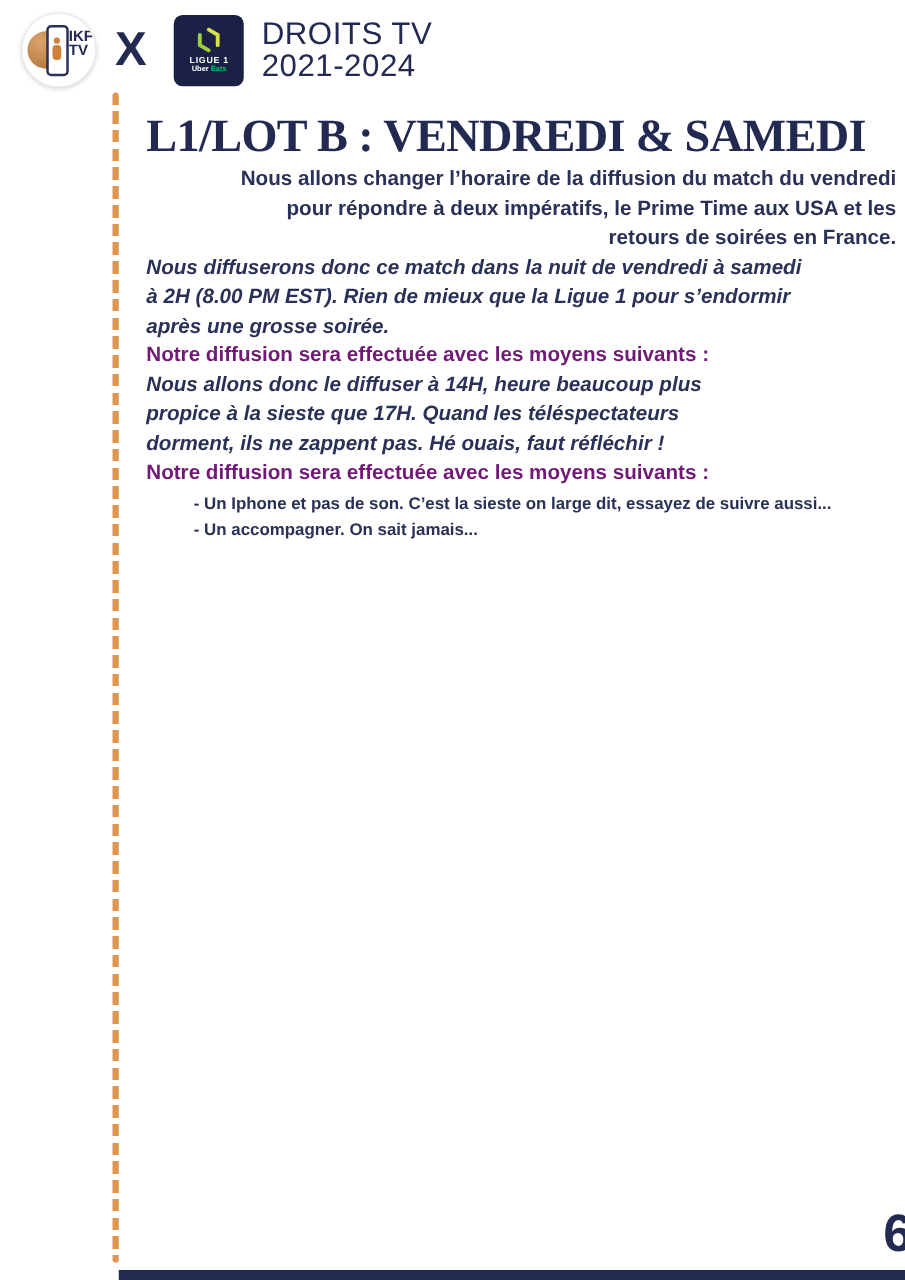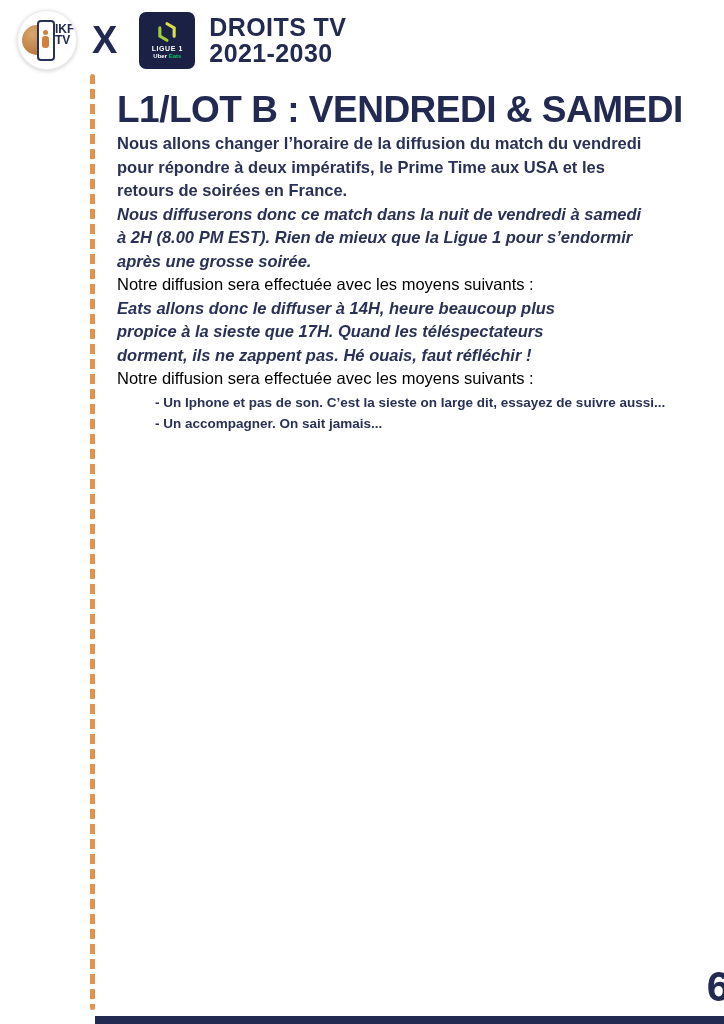--- a/index.html
+++ b/index.html
@@ -19,34 +19,34 @@
   .ikf .person-head{position:absolute;left:4px;top:8px;width:5px;height:5px;border-radius:50%;background:#D2813B;}
   .ikf .person-body{position:absolute;left:3px;top:14px;width:7px;height:12px;border-radius:3px;background:#D2813B;}
   .ikf .ikf-txt{position:absolute;left:37px;top:13px;font-weight:bold;font-size:12px;line-height:11px;color:#232A52;}
   .sep-x{margin-left:15px;font-size:38px;font-weight:bold;color:#232A52;line-height:1;}
   .l1{margin-left:22px;width:56px;height:57px;background:#1A2144;border-radius:7px;
       display:flex;flex-direction:column;align-items:center;justify-content:center;}
   .l1 svg{display:block;}
   .l1-name{color:#ffffff;font-size:7px;font-weight:bold;letter-spacing:.6px;margin-top:2px;}
   .l1-uber{font-size:6px;font-weight:bold;margin-top:1px;color:#ffffff;}
   .l1-uber .eats{color:#06C167;}
-  .hdr-title{margin-left:14px;color:#232A52;font-weight:bold;font-size:25px;line-height:26px;letter-spacing:.4px;}
+  .hdr-title{margin-left:14px;color:#232A52;font-weight:normal;font-size:25px;line-height:26px;letter-spacing:.4px;}
 
   
   .dotline{position:absolute;left:90px;top:74px;width:5px;height:936px;border-radius:3px;
     background:repeating-linear-gradient(180deg,#E0954F 0 10px,transparent 10px 15px);}
 
   
   .content{position:absolute;left:117px;top:88px;width:600px;}
-  .content h1{margin:0;font-size:37px;line-height:1.2;letter-spacing:-.5px;color:#232A52;font-weight:bold;}
+  .content h1{margin:0;font-size:37px;line-height:1.2;letter-spacing:-.5px;color:#232A52;font-weight:bold;font-family:Liberation Serif, serif;}
   .content p{margin:0;font-size:16.5px;line-height:1.42;font-weight:bold;color:#2A3156;white-space:pre-line;}
-  .content h2{margin:0;font-size:16.5px;line-height:1.45;font-weight:normal;color:#000000;}
+  .content h2{margin:0;font-size:16.5px;line-height:1.45;font-weight:bold;color:#701a75;}
   .content ul{list-style:none;margin:2px 0 0 0;padding:0 0 0 38px;}
   .content li{font-size:13.5px;line-height:1.55;font-weight:bold;color:#2A3156;white-space:pre-line;}
-  .mt-26{margin-top:26px;} .mt-20{margin-top:20px;font-style:italic;} .mt-18{margin-top:18px;}
+  .mt-26{margin-top:26px;text-align:right;} .mt-20{margin-top:20px;font-style:italic;} .mt-18{margin-top:18px;}
   .mt-sat{margin-top:46px;} .mt-16{margin-top:16px;}
 
   
   .pagenum{position:absolute;right:22px;bottom:16px;font-size:42px;font-weight:bold;color:#232A52;line-height:1;}
   .footbar{position:absolute;left:95px;right:0;bottom:0;height:8px;background:#232A52;}
 </style>
 </head>
 <body>
 
 <div class="page">
@@ -73,39 +73,39 @@
       </svg>
       <div class="l1-name">LIGUE 1</div>
       <div class="l1-uber">
         <span>Uber</span>
         <span class="eats">Eats</span>
       </div>
     </div>
 
     <div class="hdr-title">
       <div>DROITS TV</div>
-      <div>2021-2030</div>
+      <div>2021-2024</div>
     </div>
   </div>
 
   <div class="dotline"></div>
 
   <main class="content">
     <h1>L1/LOT B : VENDREDI &amp; SAMEDI</h1>
 
     <p class="mt-26">Nous allons changer l’horaire de la diffusion du match du vendredi
 pour répondre à deux impératifs, le Prime Time aux USA et les
 retours de soirées en France.</p>
     <p class="mt-20">Nous diffuserons donc ce match dans la nuit de vendredi à samedi
 à 2H (8.00 PM EST). Rien de mieux que la Ligue 1 pour s’endormir
 après une grosse soirée.</p>
 
     <h2 class="mt-18">Notre diffusion sera effectuée avec les moyens suivants :</h2>
 
-    <p class="mt-20">Eats allons donc le diffuser à 14H, heure beaucoup plus
+    <p class="mt-20">Nous allons donc le diffuser à 14H, heure beaucoup plus
 propice à la sieste que 17H. Quand les téléspectateurs
 dorment, ils ne zappent pas. Hé ouais, faut réfléchir !</p>
 
     <h2 class="mt-16">Notre diffusion sera effectuée avec les moyens suivants :</h2>
     <ul>
       <li>- Un Iphone et pas de son. C’est la sieste on large dit, essayez de suivre aussi...</li>
       <li>- Un accompagner. On sait jamais...</li>
     </ul>
   </main>
 

